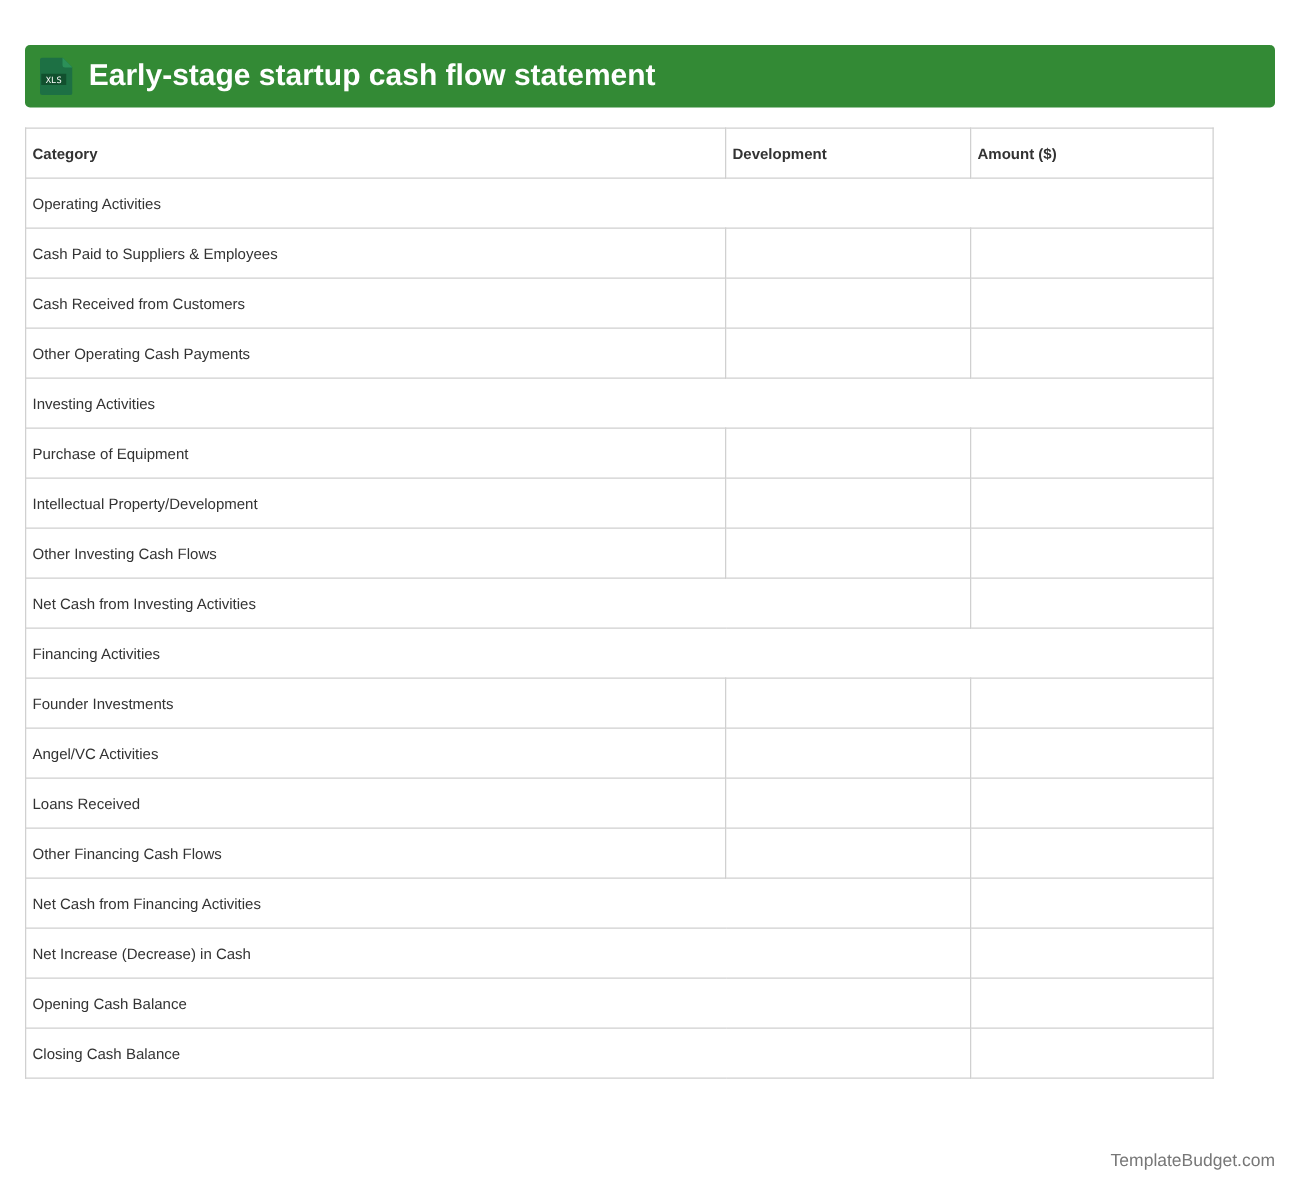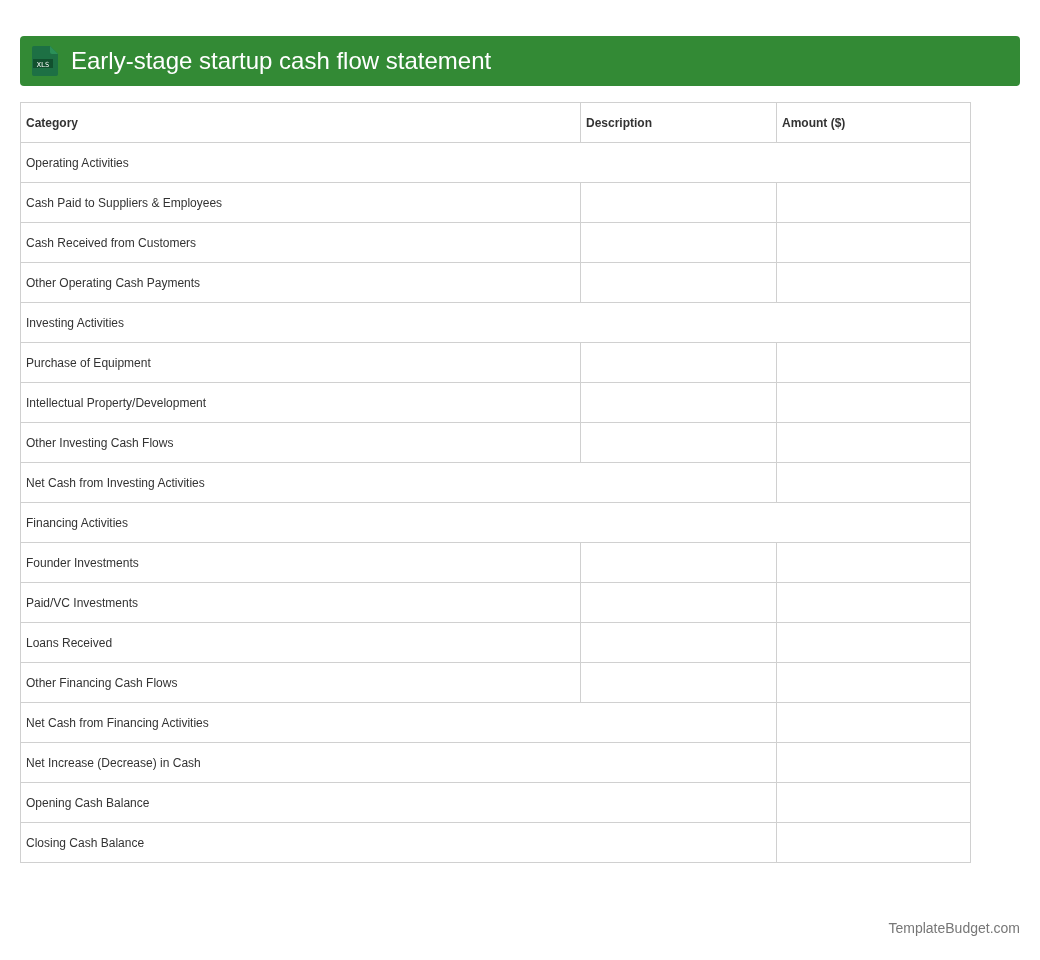--- a/index.html
+++ b/index.html
@@ -5,21 +5,21 @@
   html, body { margin: 0; padding: 0; background: #ffffff; }
   body { width: 1040px; height: 960px; position: relative; font-family: "Liberation Sans", "DejaVu Sans", sans-serif; color: #333333; }
   .header {
     position: absolute; left: 20px; top: 36px; width: 1000px; height: 50px;
     background: #338a35; border-radius: 4px; box-sizing: border-box;
     display: flex; align-items: center;
   }
   .file-icon { position: absolute; left: 12px; top: 10px; width: 26px; height: 30px; }
   .header-title {
     position: absolute; left: 51px; top: 0; height: 63px; line-height: 50px;
-    color: #ffffff; font-size: 24px; white-space: nowrap;
+    color: #ffffff; font-size: 24px; white-space: nowrap; font-weight: bold;
   }
   table.sheet {
     position: absolute; left: 20px; top: 102px; width: 950px;
     border-collapse: collapse; table-layout: fixed; font-size: 12px;
   }
   table.sheet td, table.sheet th {
     border: 1px solid #d0d0d0; height: 39px; padding: 0 5px;
     text-align: left; vertical-align: middle; color: #333333;
     white-space: nowrap; overflow: hidden;
   }
@@ -47,21 +47,21 @@
 
 <table class="sheet">
   <colgroup>
     <col class="col-cat">
       <col class="col-desc">
       <col class="col-amt">
   </colgroup>
   <thead>
     <tr>
       <th>Category</th>
-      <th>Description</th>
+      <th>Development</th>
       <th>Amount ($)</th>
     </tr>
   </thead>
   <tbody>
     <tr class="section">
       <td colspan="3">Operating Activities</td>
     </tr>
     <tr>
       <td>Cash Paid to Suppliers &amp; Employees</td>
       <td></td>
@@ -101,21 +101,21 @@
     </tr>
     <tr class="section">
       <td colspan="3">Financing Activities</td>
     </tr>
     <tr>
       <td>Founder Investments</td>
       <td></td>
       <td></td>
     </tr>
     <tr>
-      <td>Paid/VC Investments</td>
+      <td>Angel/VC Activities</td>
       <td></td>
       <td></td>
     </tr>
     <tr>
       <td>Loans Received</td>
       <td></td>
       <td></td>
     </tr>
     <tr>
       <td>Other Financing Cash Flows</td>

